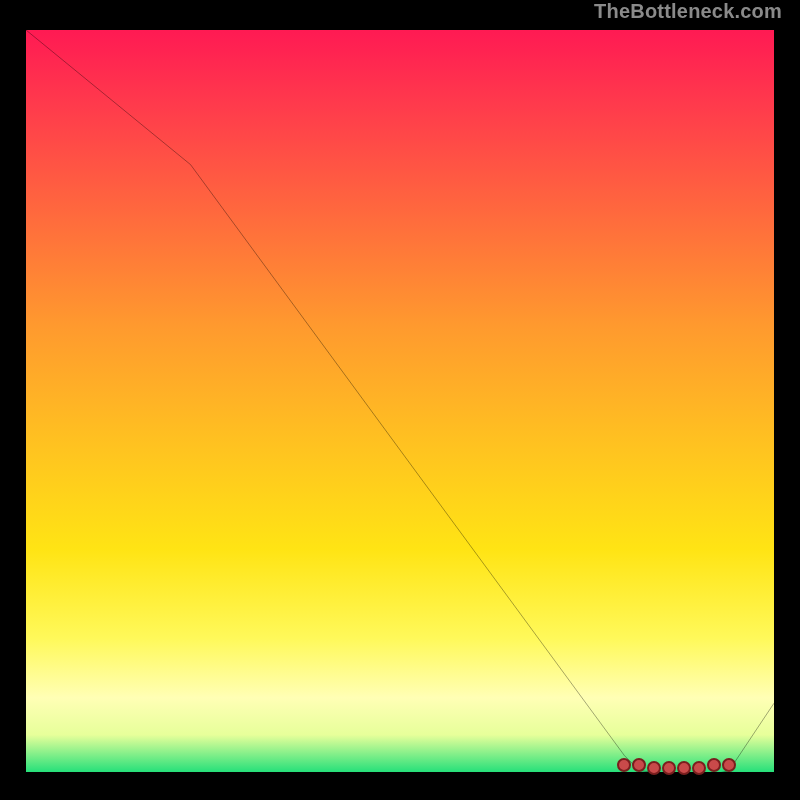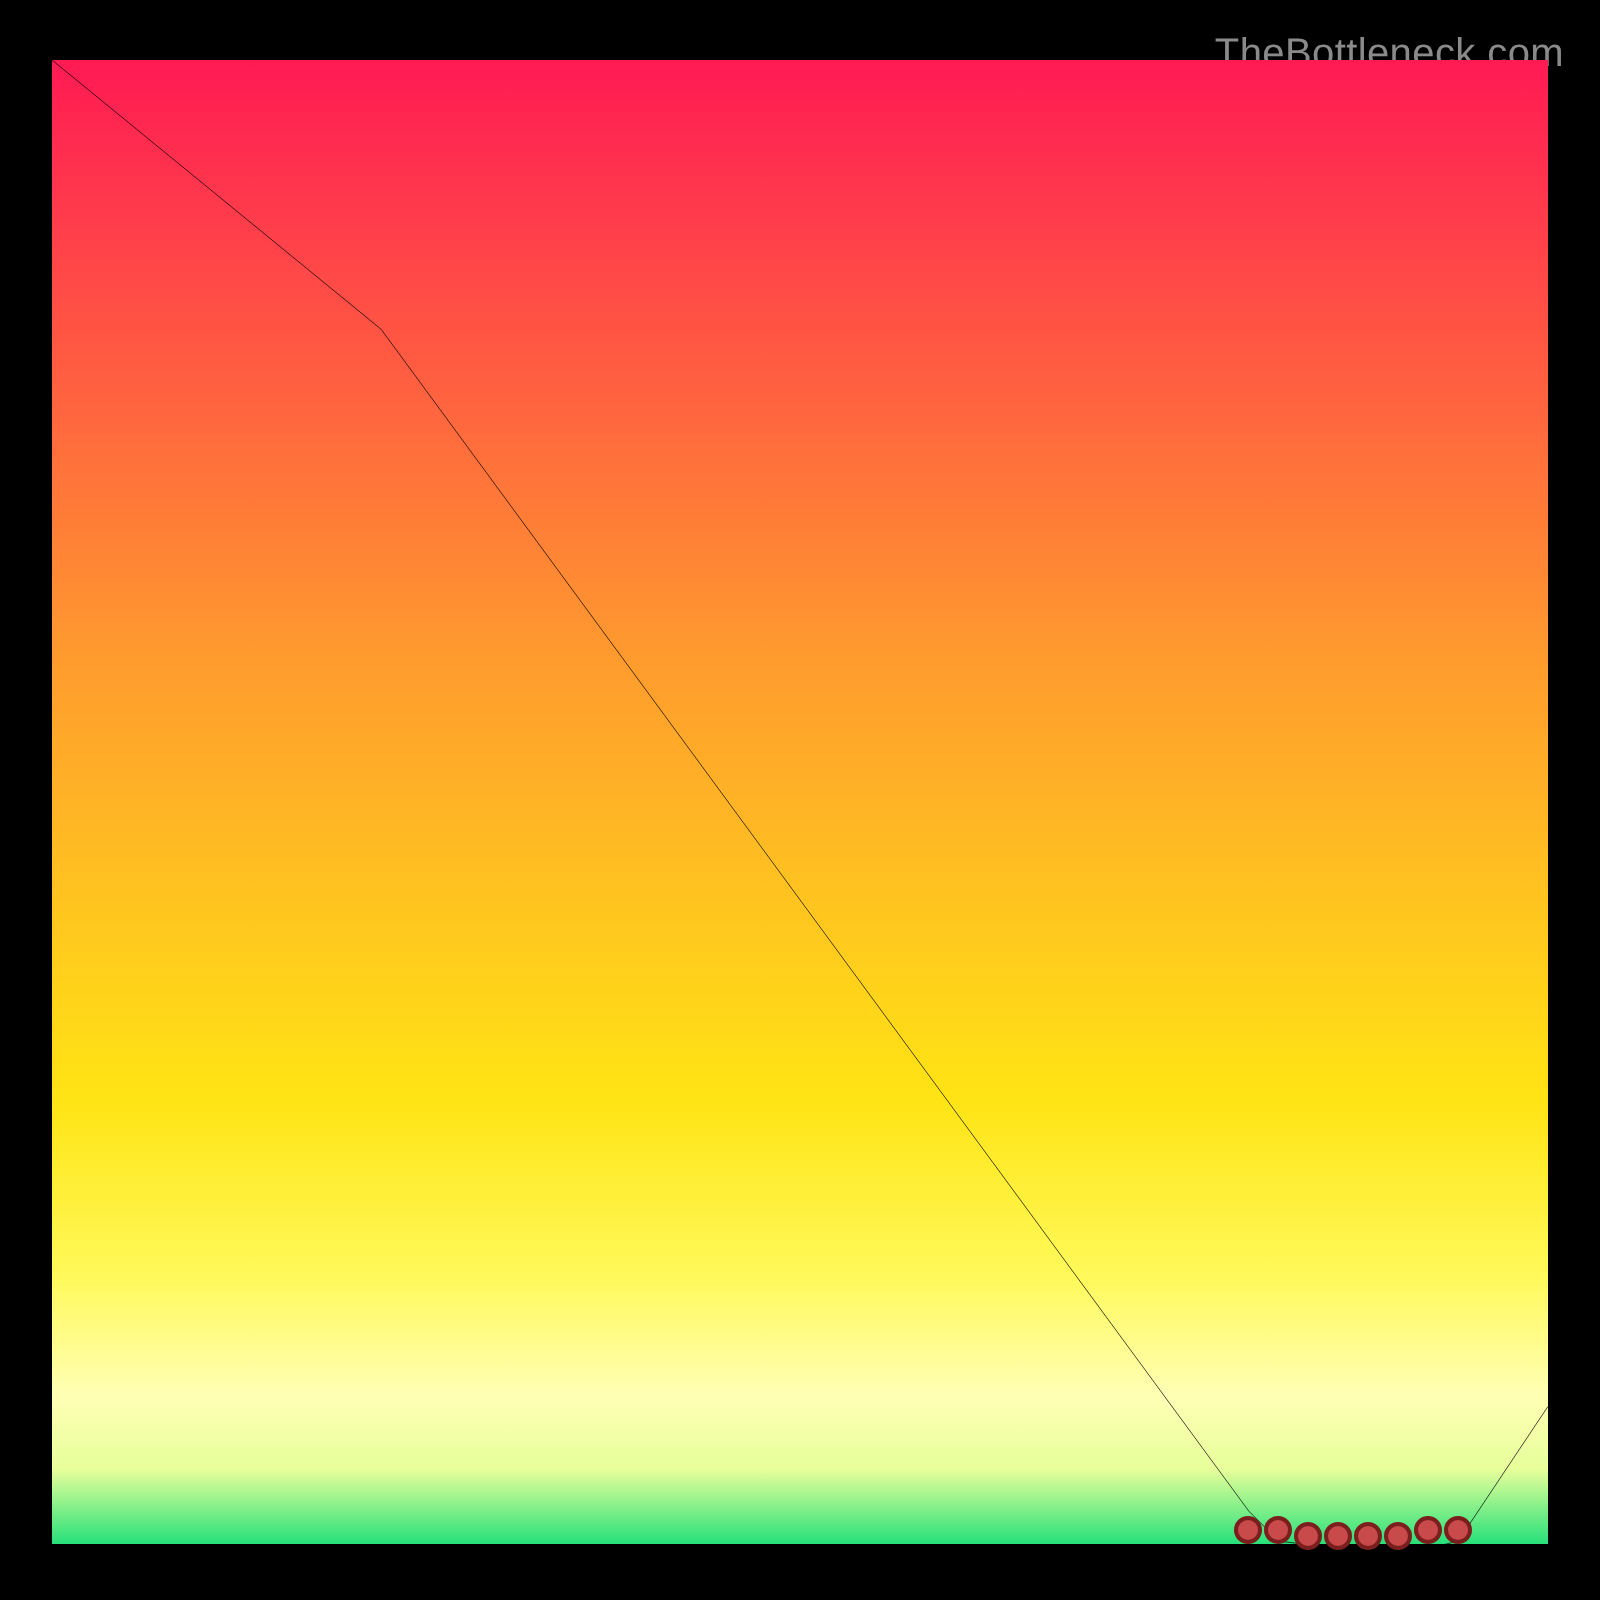--- a/index.html
+++ b/index.html
@@ -12,24 +12,24 @@
     overflow: hidden;
   }
   .root {
     position: relative;
     width: 800px;
     height: 800px;
     background: #000;
   }
   .attribution {
     position: absolute;
-    top: 16px;
+    top: 0;
     right: 18px;
     font-size: 20px;
-    font-weight: 400;
+    font-weight: 700;
     color: #8a8a8a;
     letter-spacing: 0.2px;
   }
   .plot {
     position: absolute;
     left: 26px;
     top: 30px;
     width: 748px;
     height: 742px;
     background: linear-gradient(to bottom,

